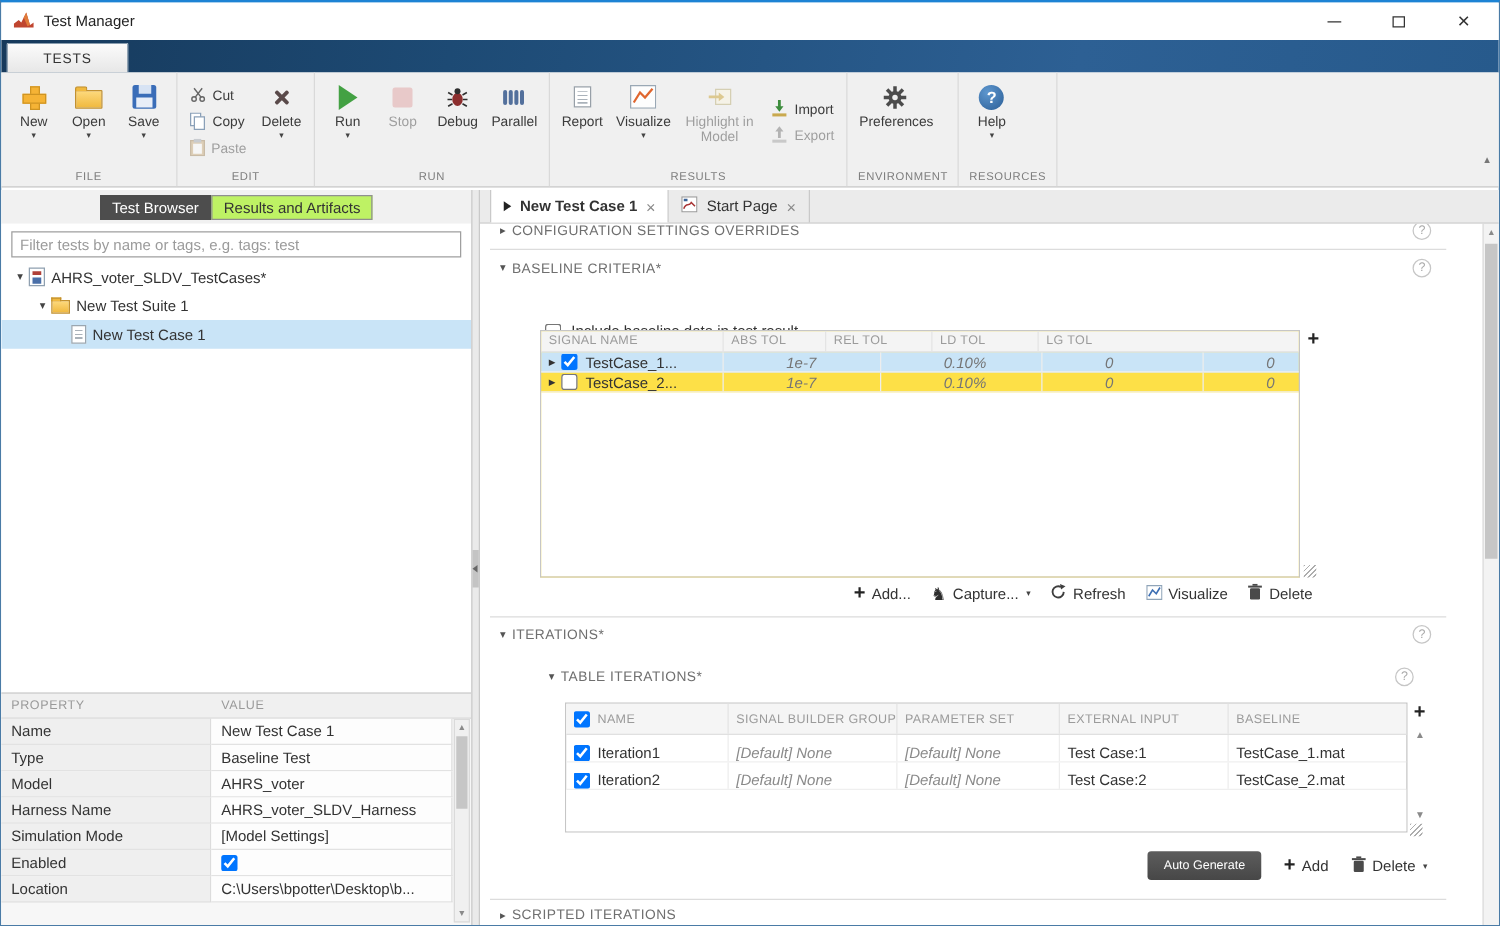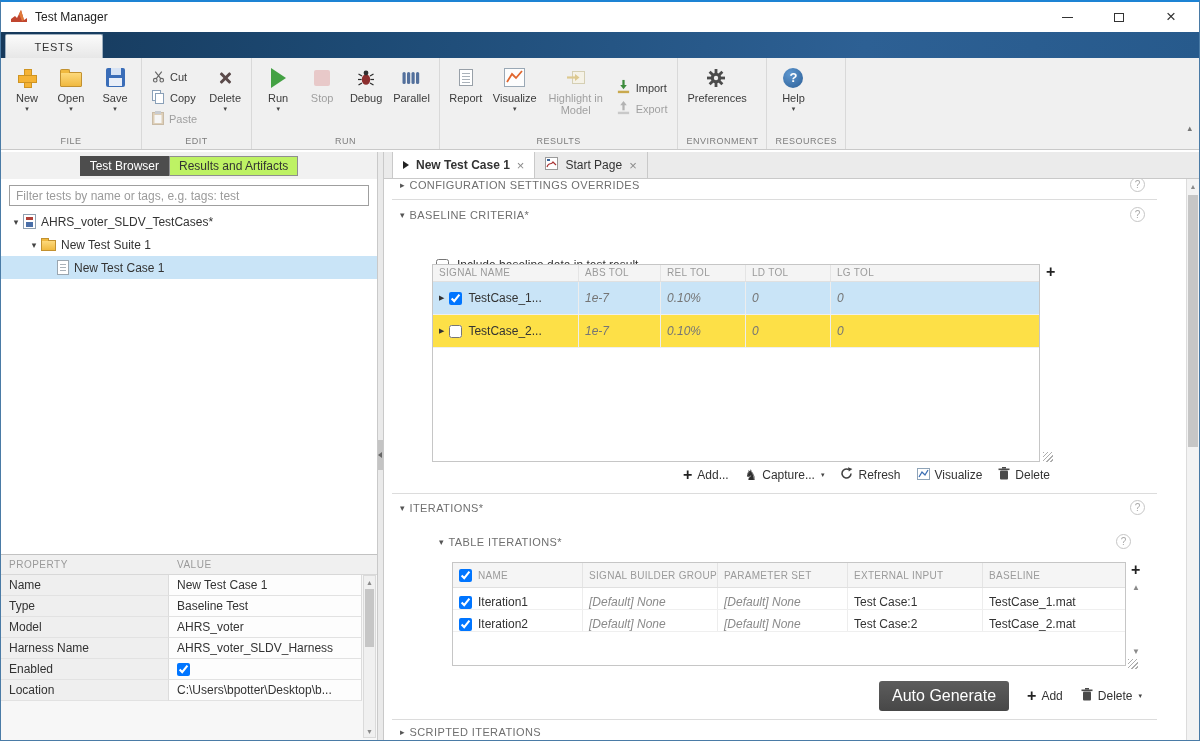--- a/index.html
+++ b/index.html
@@ -113,21 +113,21 @@
   .sec-help:before { content:"?"; }
   .hdiv { position:absolute; left:8px; width:765px; border-top:1px solid #dcdcdc; }
   .sec-config { top:-2px; } .d1 { top:20px; }
   .sec-baseline { top:28px; }
   .include-row { position:absolute; top:79px; left:52px; display:flex; align-items:center; gap:8px; }
   .cb { width:13px; height:13px; margin:0; }
 
   .btable { position:absolute; top:85px; left:48px; width:608px; height:198px; border:1px solid #c6c6c6; background:#fde047; display:flex; flex-direction:column; }
   .t-head { display:flex; height:17px; background:#f4f4f4; border-bottom:1px solid #e0e0e0; font-size:10px; color:#9b9b9b; letter-spacing:.3px; }
   .t-head > div { padding:2px 6px; border-right:1px solid #e4e4e4; white-space:nowrap; overflow:hidden; }
-  .t-row { display:flex; height:33px; border-bottom:1px solid #efefef; align-items:stretch; }
+  .t-row { display:flex; height:16px; border-bottom:1px solid #efefef; align-items:stretch;gap:44px; }
   .t-row > div { padding:0 6px; border-right:1px solid #ededed; display:flex; align-items:center; white-space:nowrap; overflow:hidden; }
   .t-row.sel { background:#c9e4f7; }
   .c-sig { width:146px; } .c-abs { width:82px; } .c-rel { width:85px; } .c-ld { width:85px; } .c-lg { flex:1; border-right:none !important; }
   .rowcaret { font-size:7px; color:#333; margin-right:5px; }
   .t-row .cb { margin-right:6px; }
   .tol { font-style:italic; color:#757575; }
   .t-fill { flex:1; background:#fff; }
 
   .plus-btn { font-size:16px; font-weight:bold; color:#222; line-height:14px; }
   .bplus { position:absolute; top:86px; left:662px; }
@@ -146,21 +146,21 @@
   .it-head > div { padding:0 6px; border-right:1px solid #e4e4e4; height:100%; display:flex; align-items:center; gap:6px; white-space:nowrap; overflow:hidden; }
   .it-row { display:flex; height:22px; border-bottom:1px solid #efefef; }
   .it-row > div { padding:0 6px; border-right:1px solid #ededed; display:flex; align-items:flex-end; gap:6px; white-space:nowrap; overflow:hidden; }
   .ic1 { width:130px; } .ic2 { width:135px; } .ic3 { width:130px; } .ic4 { width:135px; } .ic5 { flex:1; border-right:none !important; }
   .defval { font-style:italic; color:#8a8a8a; }
   .iplus { position:absolute; top:384px; left:747px; }
   .it-up { position:absolute; top:404px; left:748px; color:#8a8a8a; font-size:8px; }
   .it-down { position:absolute; top:468px; left:748px; color:#8a8a8a; font-size:8px; }
   .g2 { top:480px; left:744px; }
   .itactions { position:absolute; top:502px; right:44px; display:flex; gap:18px; align-items:center; }
-  .autogen { background:linear-gradient(#5d5d5d,#474747); color:#fff; padding:6px 13px; border-radius:3px; font-size:16px; }
+  .autogen { background:linear-gradient(#5d5d5d,#474747); color:#fff; padding:6px 13px; border-radius:3px; font-size:10px; }
   .d3 { top:540px; }
   .sec-scripted { top:547px; }
 
   
   .main-scroll { position:absolute; top:27px; right:0; width:13px; bottom:0; background:#f3f3f3; border-left:1px solid #dcdcdc; }
   .ms-up { height:14px; display:flex; align-items:center; justify-content:center; color:#8a8a8a; font-size:7px; }
   .ms-thumb { position:absolute; top:16px; left:1px; right:1px; height:252px; background:#c6c6c6; }
 </style>
 </head>
 <body>
@@ -434,20 +434,24 @@
         </div>
         <div class="prow">
           <div class="pcell pname">Model</div>
           <div class="pcell pval">AHRS_voter</div>
         </div>
         <div class="prow">
           <div class="pcell pname">Harness Name</div>
           <div class="pcell pval">AHRS_voter_SLDV_Harness</div>
         </div>
         <div class="prow">
+          <div class="pcell pname">Simulation Mode</div>
+          <div class="pcell pval">[Model Settings]</div>
+        </div>
+        <div class="prow">
           <div class="pcell pname">Enabled</div>
           <div class="pcell pval">
               <input type="checkbox" class="cb" checked="" style="">
             </div>
         </div>
         <div class="prow">
           <div class="pcell pname">Location</div>
           <div class="pcell pval">C:\Users\bpotter\Desktop\b...</div>
         </div>
         <div class="pscroll">

